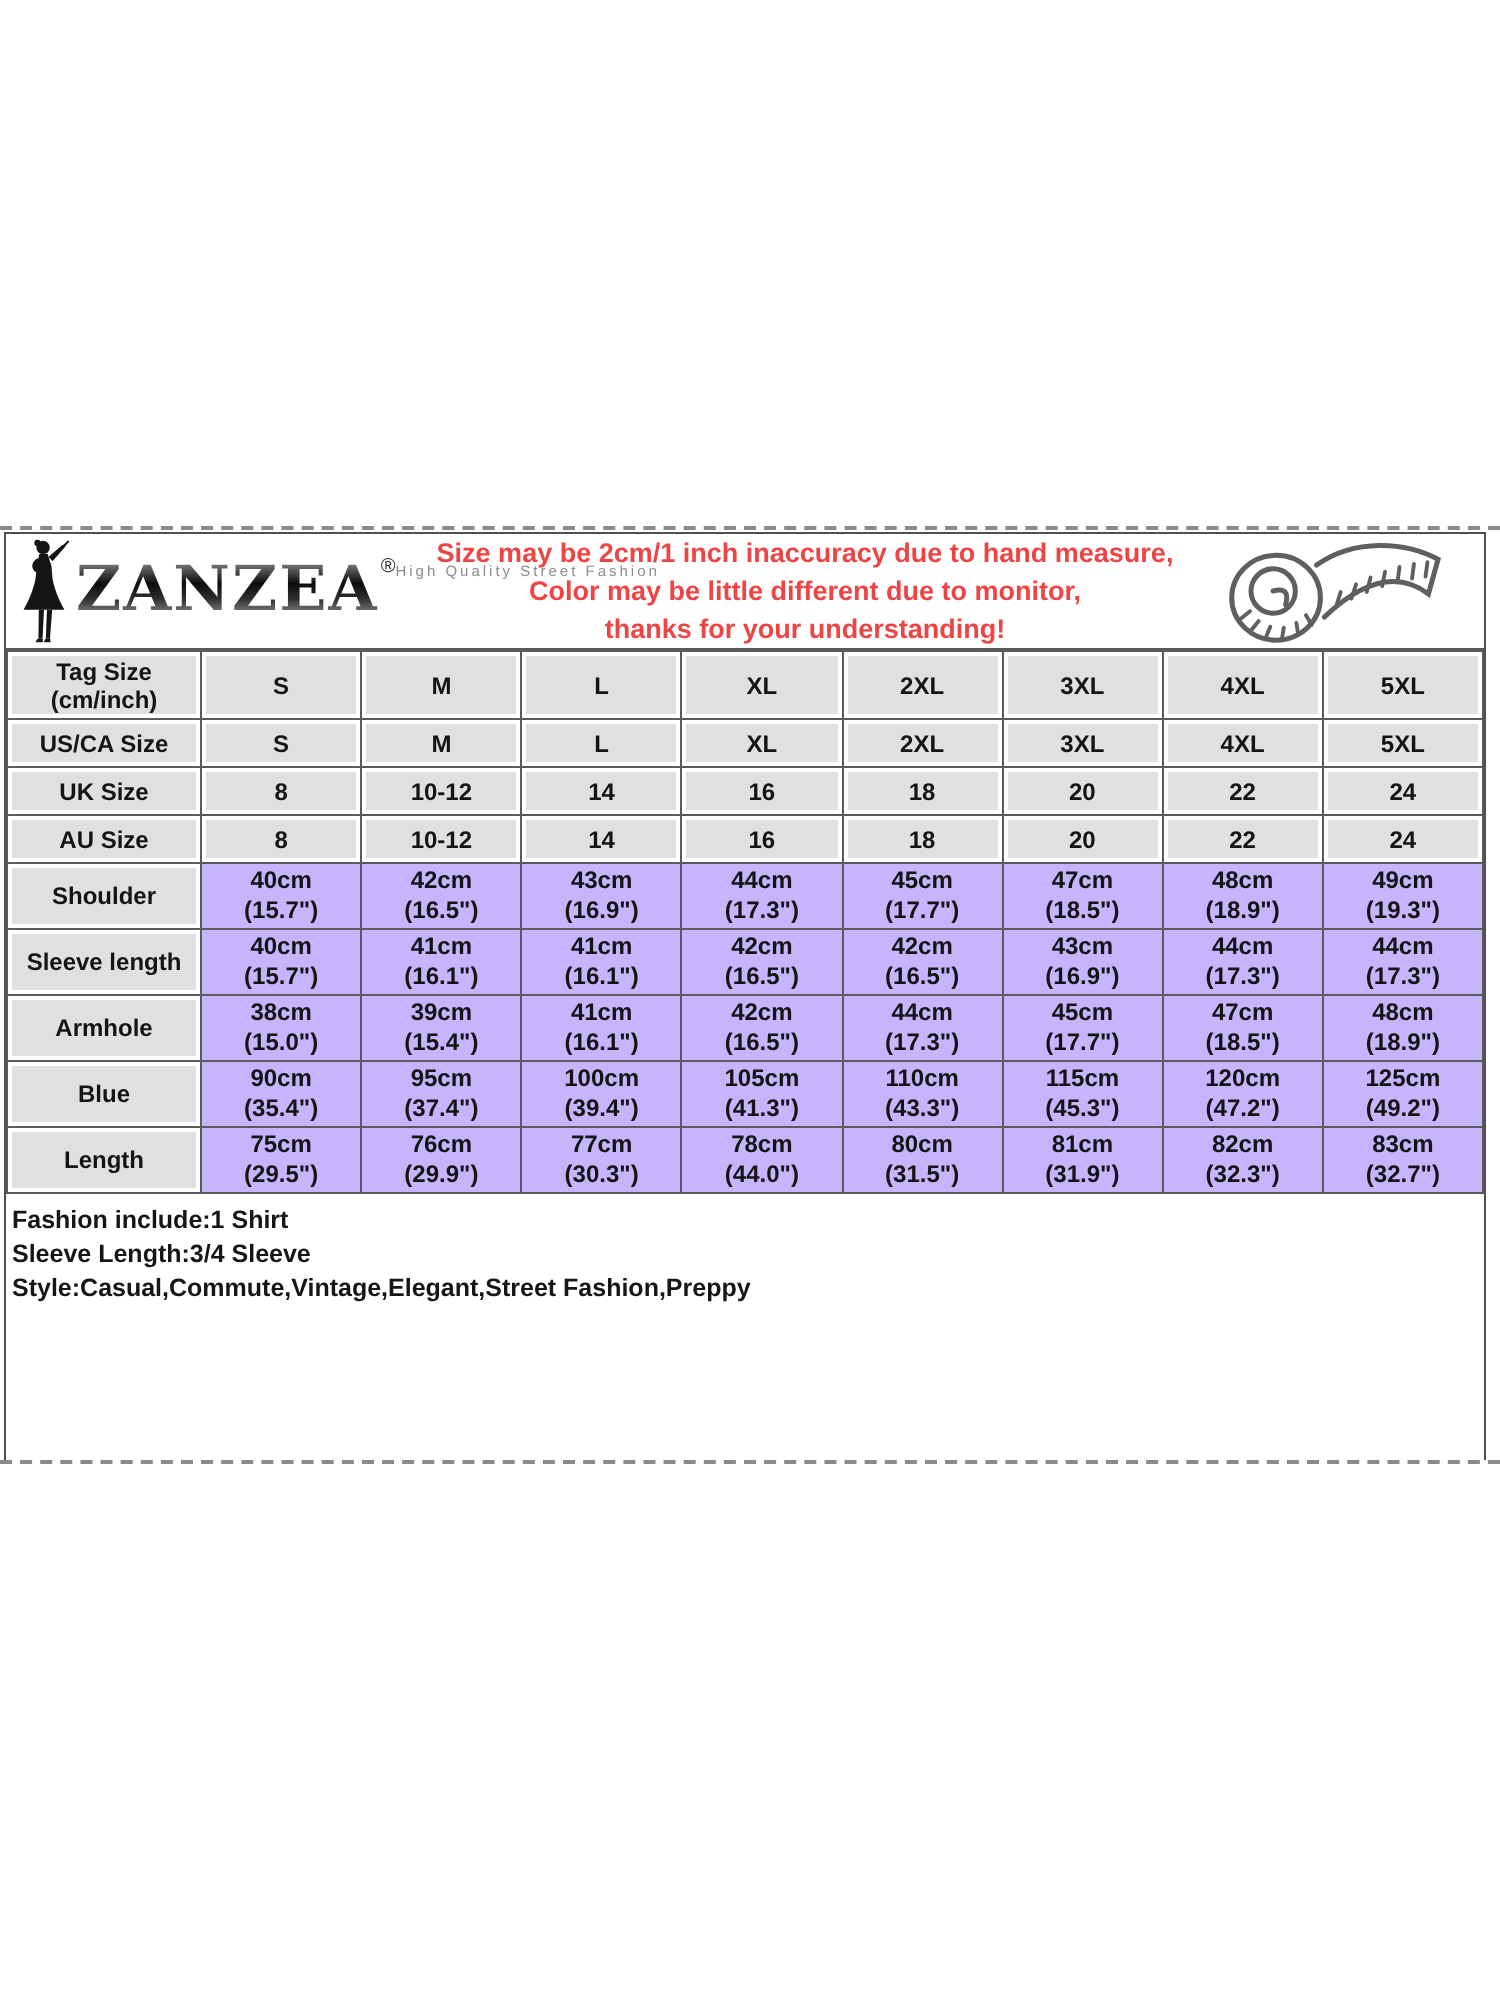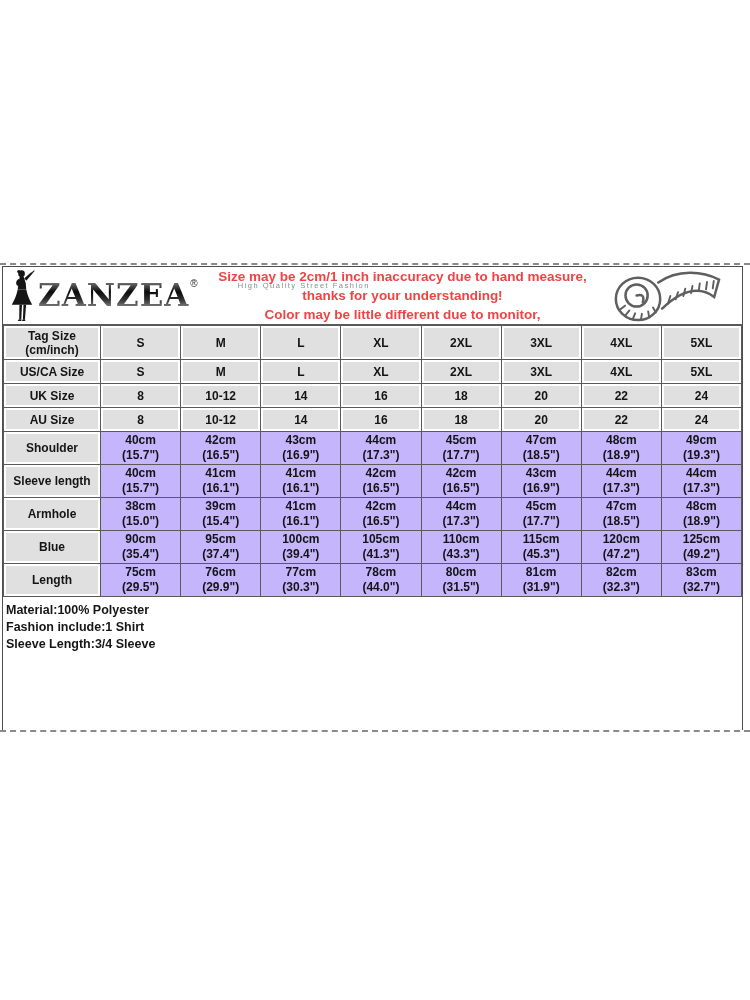--- a/index.html
+++ b/index.html
@@ -25,21 +25,21 @@
   
   .banner{height:58px;border-bottom:1px solid var(--line);display:flex;align-items:center;}
   .brand{width:212px;display:flex;align-items:center;padding-left:6px;}
   .brand svg{display:block;}
   .brand-text{margin-left:3px;display:flex;flex-direction:row;}
   .brand-name-row{display:flex;align-items:flex-start;line-height:1;}
   .brand-name{font-family:"DejaVu Serif", serif;font-weight:700;font-size:31px;letter-spacing:1px;
       background:linear-gradient(180deg,#8a8a8a 0%,#0c0c0c 38%,#2e2e2e 62%,#a8a8a8 100%);
       -webkit-background-clip:text;background-clip:text;color:transparent;}
   .brand-reg{font-size:10px;color:#2c2c2c;margin-left:1px;margin-top:-1px;}
-  .brand-tagline{font-size:7.5px;color:var(--tagline);letter-spacing:1.5px;margin-top:1px;white-space:nowrap;margin-left:40px;}
+  .brand-tagline{font-size:7.5px;color:var(--tagline);letter-spacing:1.5px;margin-top:1px;white-space:nowrap;}
   .disclaimer{flex:1;text-align:center;font-weight:700;font-size:13.5px;line-height:19px;color:#ef4444;}
   .tape{width:152px;display:flex;justify-content:center;align-items:center;}
 
   
   table.size-table{width:100%;border-collapse:collapse;table-layout:fixed;}
   .size-table th,.size-table td{border:1px solid var(--line);text-align:center;vertical-align:middle;
       font-weight:700;font-size:12px;color:var(--text);white-space:pre-line;padding:1px 0;}
   .size-table th{background:var(--cell-gray);box-shadow:inset 0 0 0 2px #fff;line-height:14px;}
   .size-table td.gray{background:var(--cell-gray);box-shadow:inset 0 0 0 2px #fff;}
   .size-table td.white{background:#c4b5fd;line-height:15px;}
@@ -81,22 +81,22 @@
           <span class="brand-name-row">
             <span class="brand-name">ZANZEA</span>
             <span class="brand-reg">®</span>
           </span>
           <span class="brand-tagline">High Quality Street Fashion</span>
         </span>
       </div>
 
       <div class="disclaimer">
         <div>Size may be 2cm/1 inch inaccuracy due to hand measure,</div>
+        <div>Color may be little different due to monitor,</div>
         <div>thanks for your understanding!</div>
-        <div>Color may be little different due to monitor,</div>
       </div>
 
       <div class="tape">
         <svg width="118" height="54" viewBox="0 0 120 56" fill="none" stroke="#5f5f5f" stroke-width="2.6" stroke-linecap="round" xmlns="http://www.w3.org/2000/svg">
           <path d="M52 14 C72 0 98 2 115 11 L110 29 C94 17 76 22 56 41" fill="#ffffff"></path>
           <ellipse cx="31" cy="31" rx="23" ry="22" fill="#ffffff"></ellipse>
           <circle cx="29.5" cy="27.5" r="11.5" fill="#ffffff"></circle>
           <path d="M29.5 27.5 q9 -2.5 6.5 7" fill="none"></path>
           <g stroke-width="2">
             <path d="M62 36 L64.5 28"></path>
@@ -267,21 +267,21 @@
 (31.9")</td>
             <td class="white">82cm
 (32.3")</td>
             <td class="white">83cm
 (32.7")</td>
           </tr>
         </tbody>
     </table>
 
     <div class="details">
-      <div class="detail-line">Material:100% Polyester</div>
       <div class="detail-line">Fashion include:1 Shirt</div>
       <div class="detail-line">Sleeve Length:3/4 Sleeve</div>
+      <div class="detail-line">Style:Casual,Commute,Vintage,Elegant,Street Fashion,Preppy</div>
     </div>
 
   </div>
 
   <div class="dash-line dash-bottom"></div>
 </div>
 
 </body></html>

